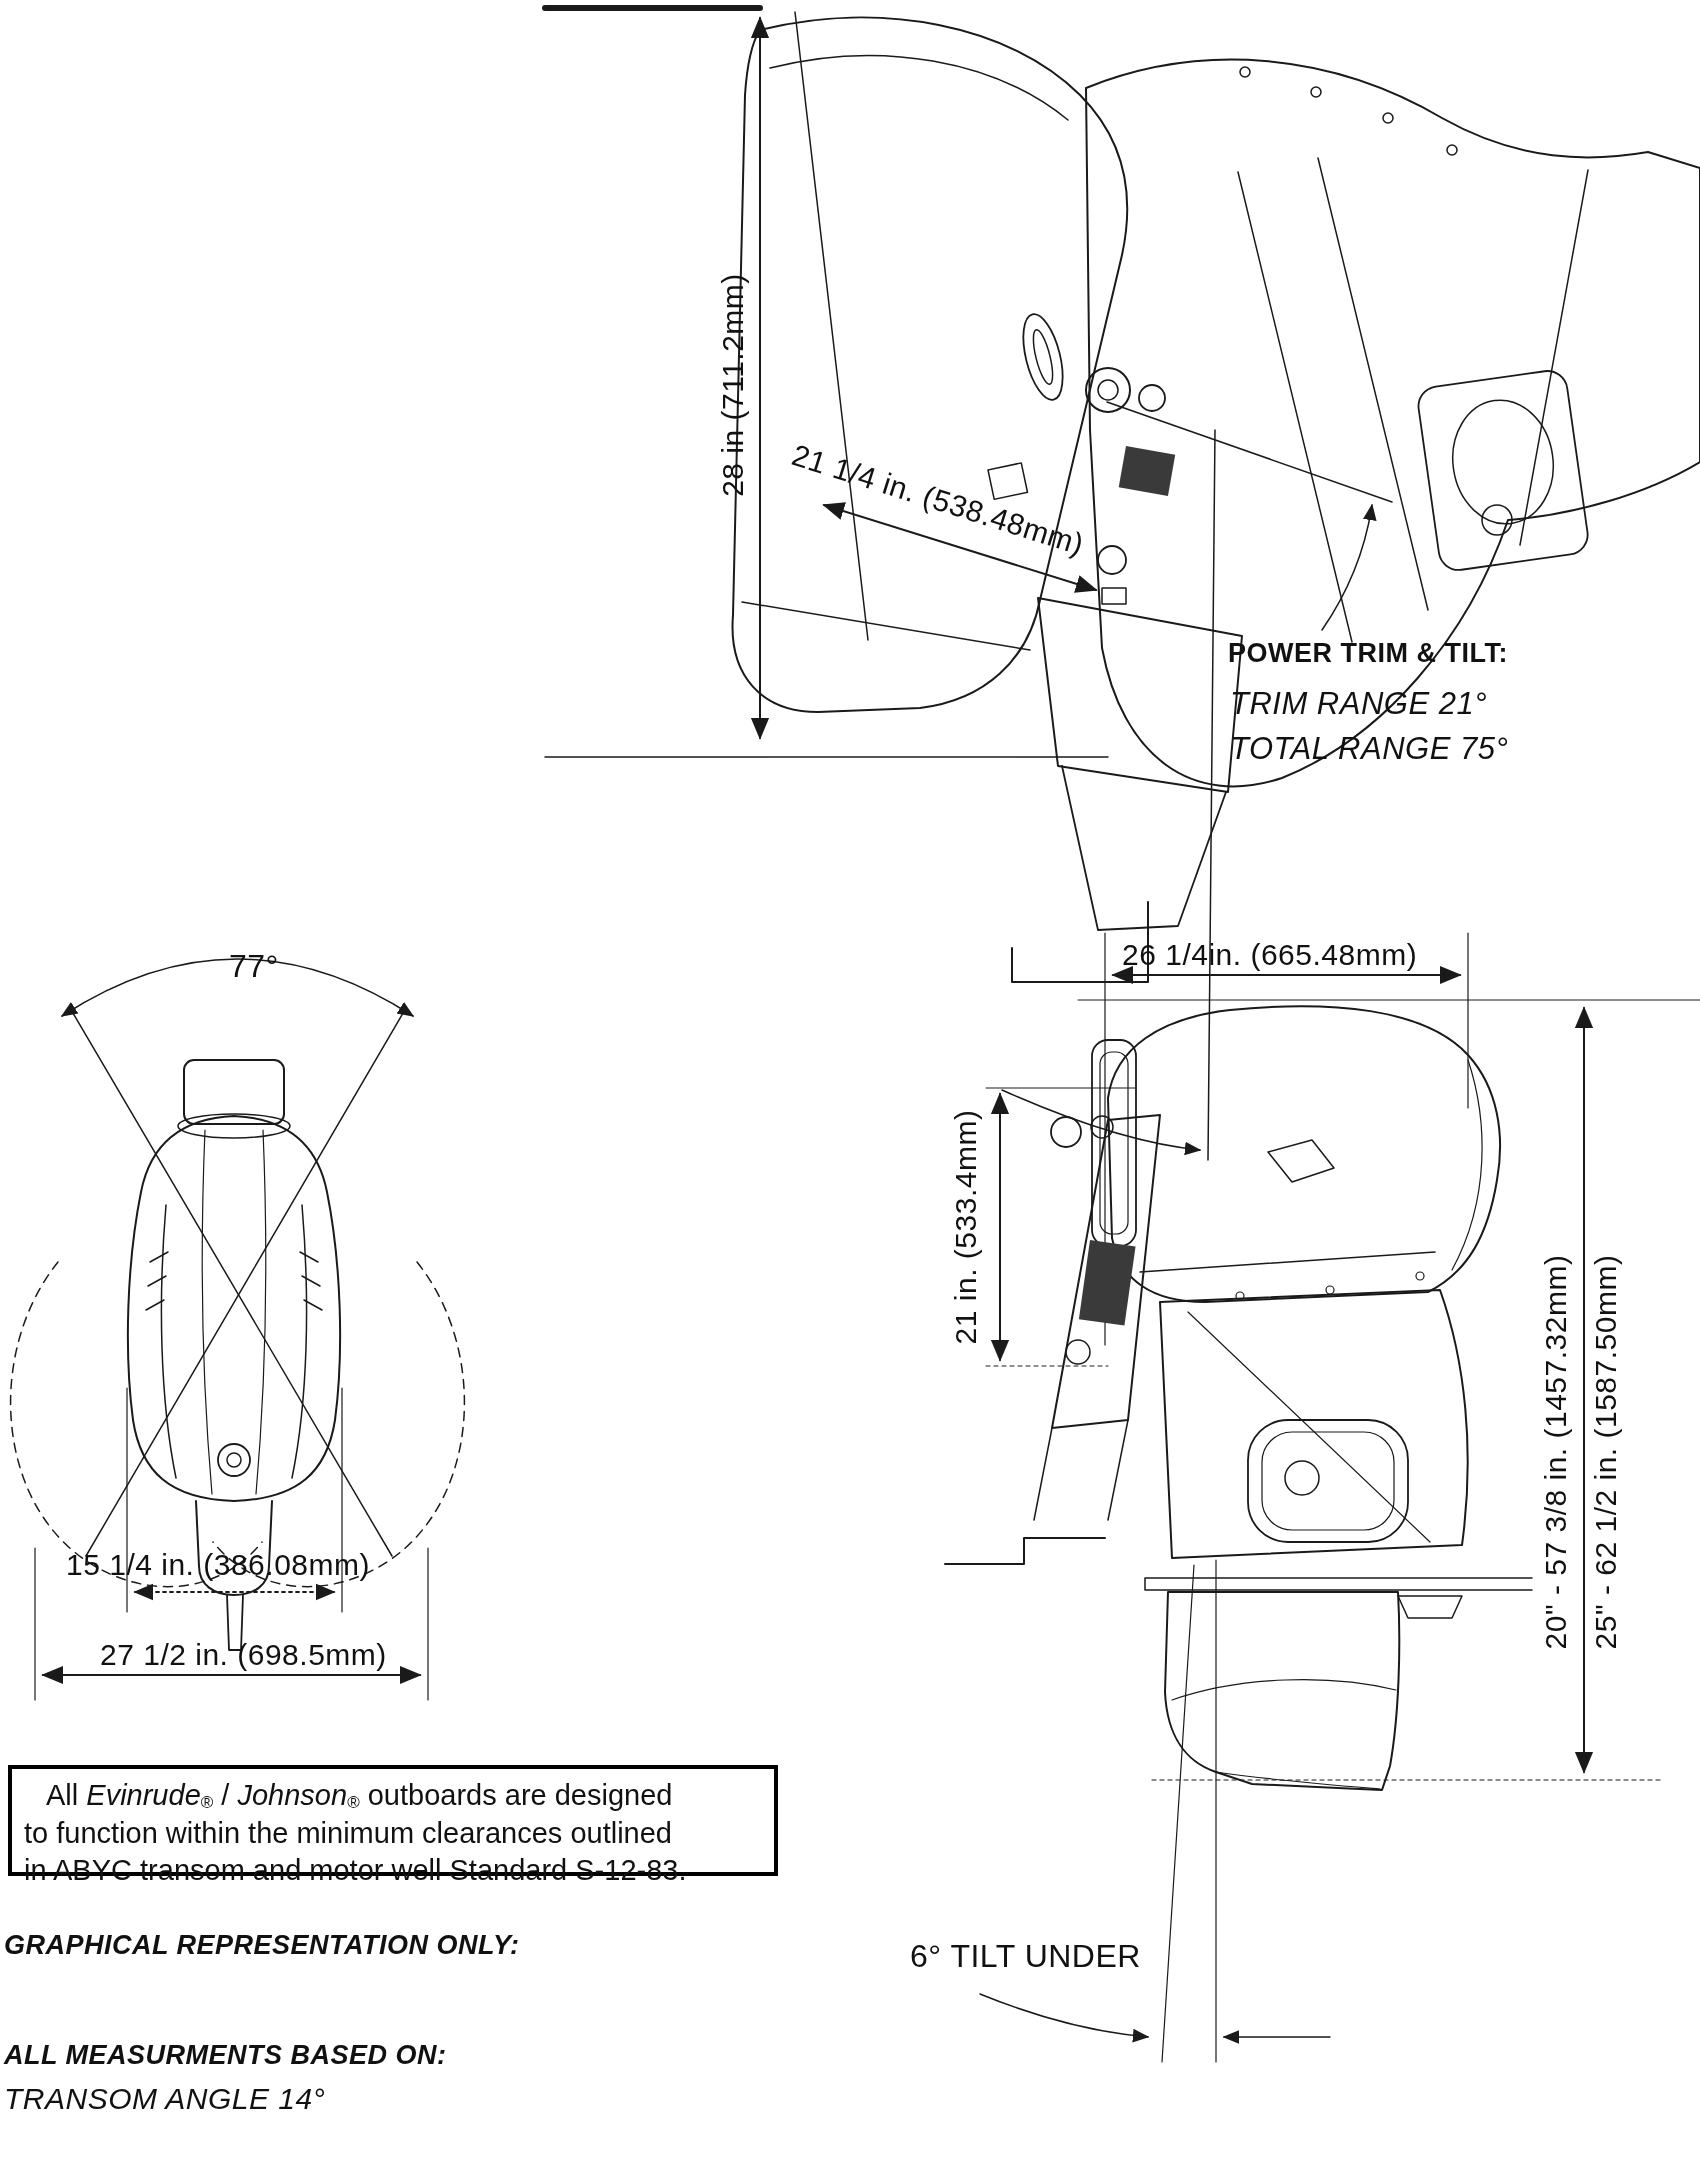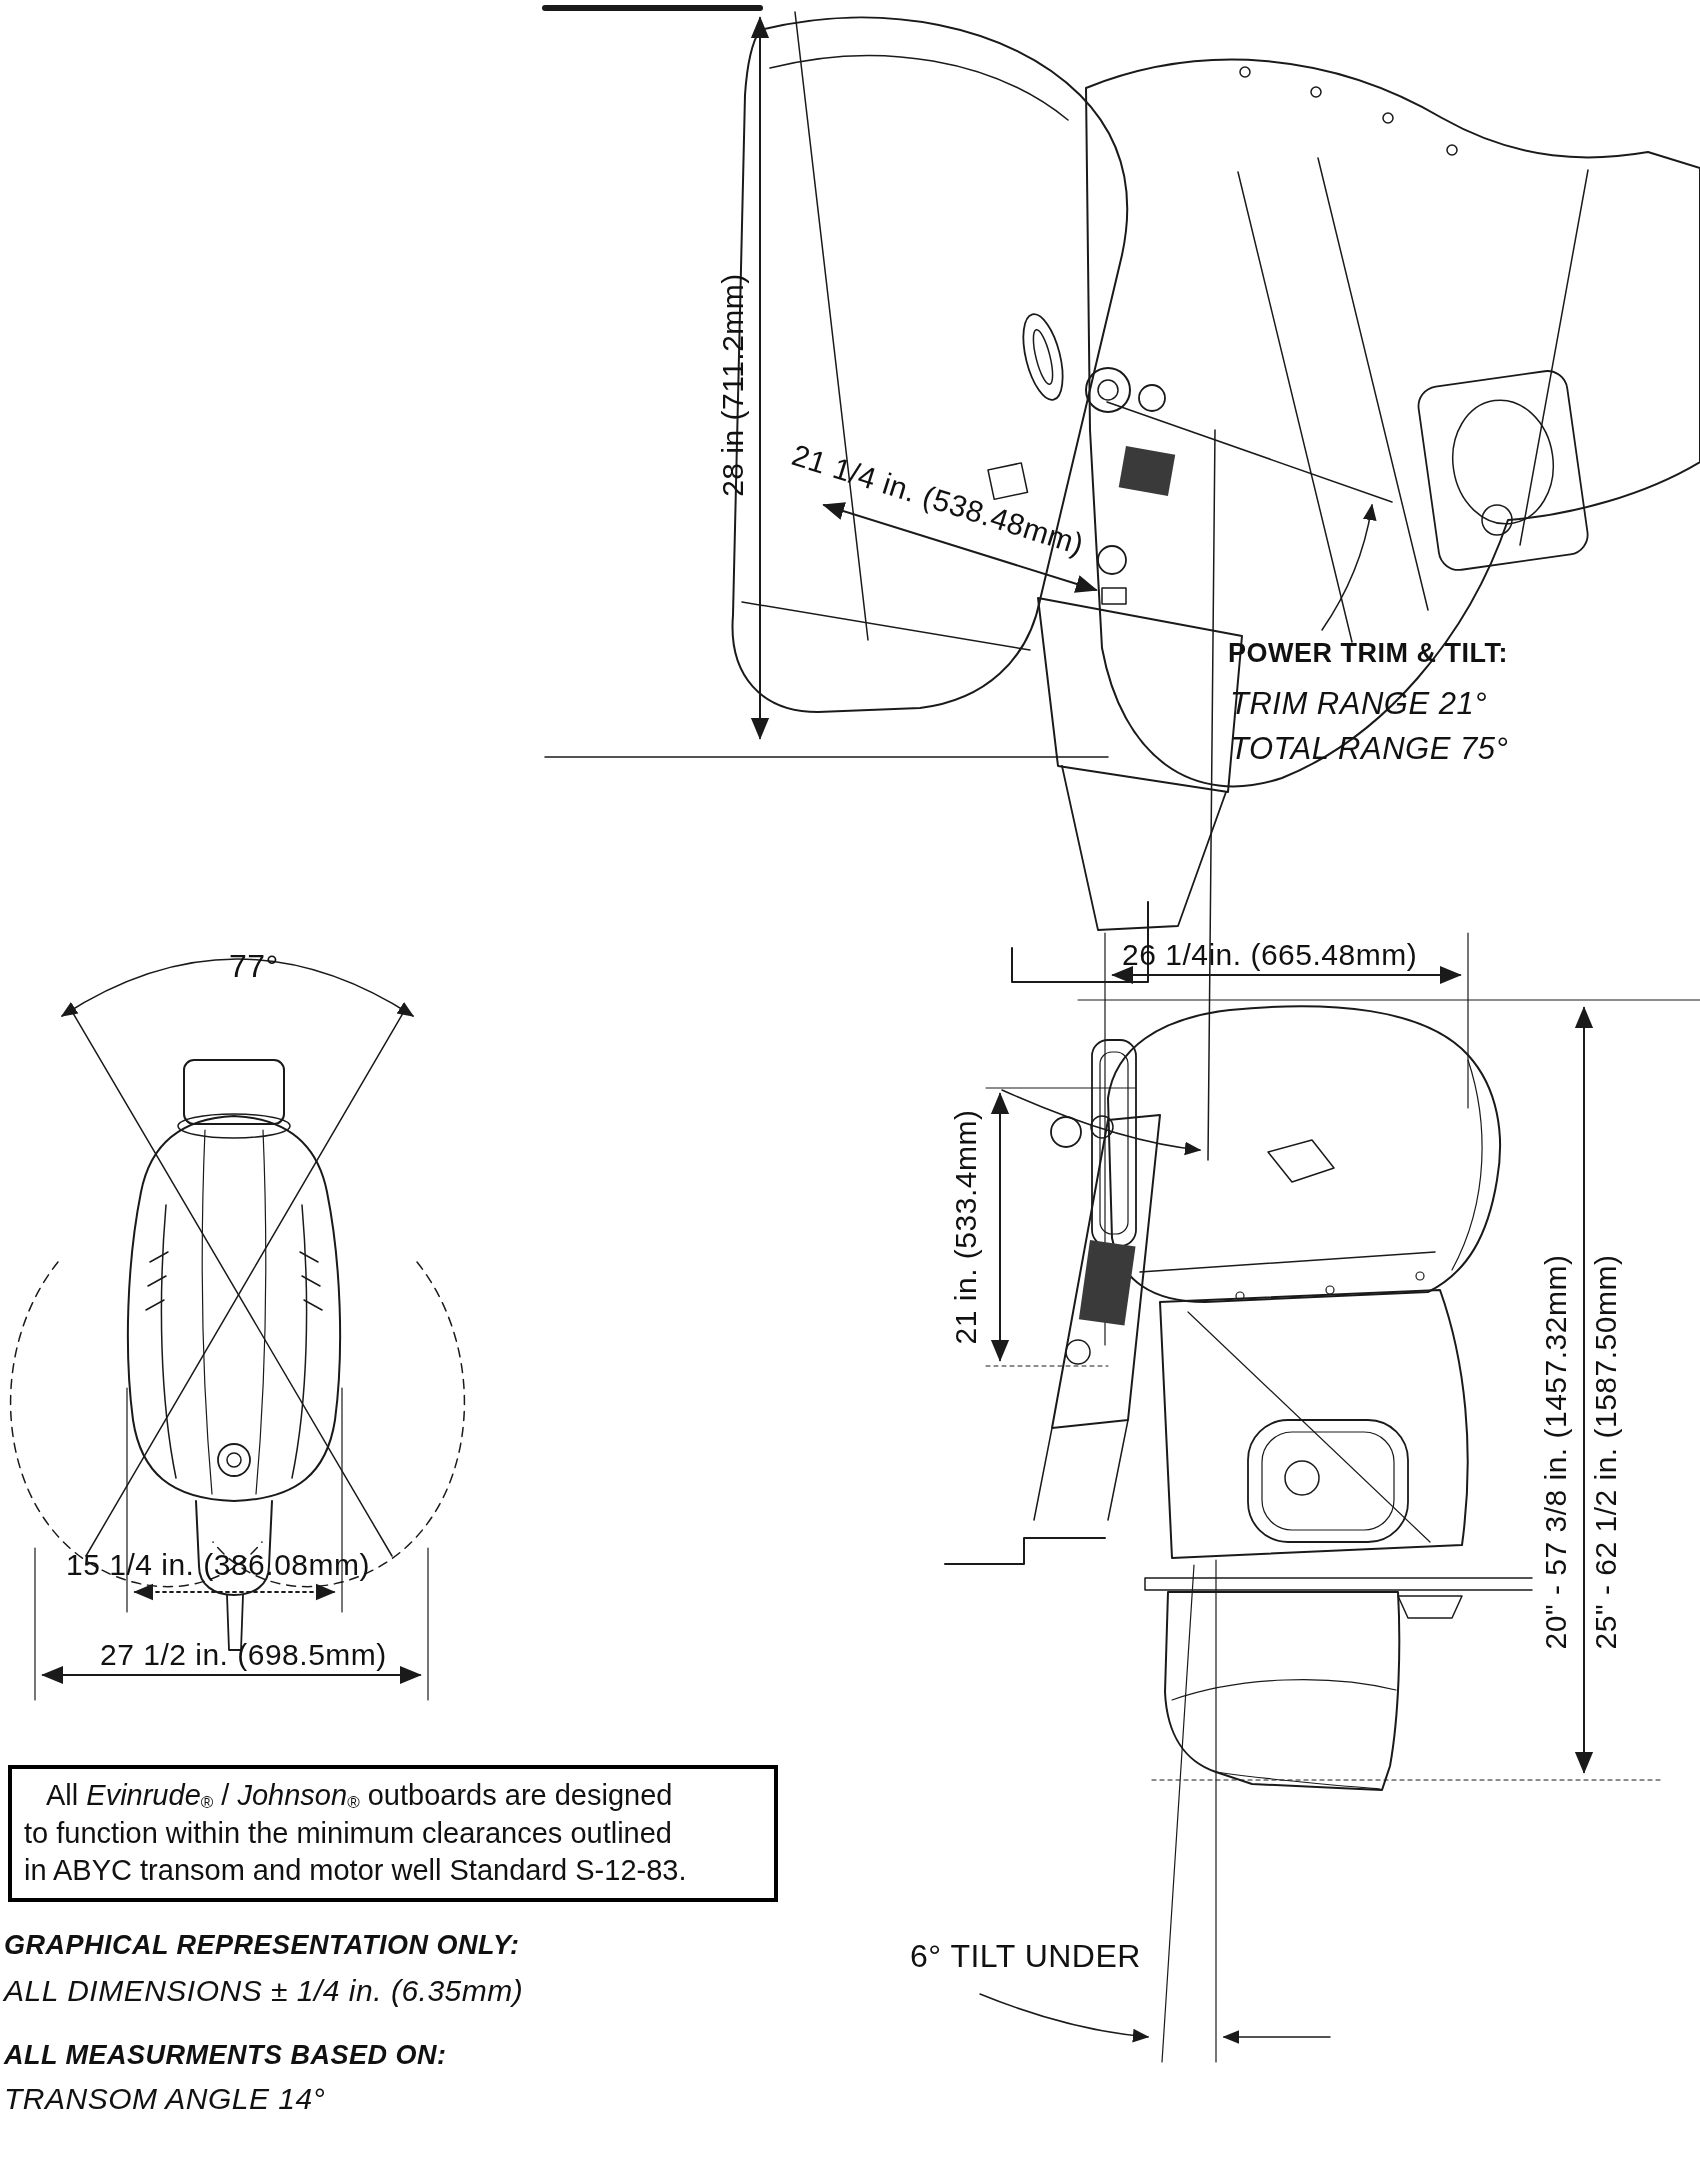--- a/index.html
+++ b/index.html
@@ -19,21 +19,21 @@
     white-space:nowrap;
     letter-spacing:0.5px;
   }
   .rot-ccw{transform:translate(-50%,-50%) rotate(-90deg);}
   .ital{font-style:italic;}
   .big{font-size:32px;margin-left:17px;}
   .title31{font-size:27px;font-weight:bold;text-align:center;}
   .note-box{
     position:absolute;
     left:8px;top:1765px;
-    width:770px;height:137px;
+    width:770px;height:111px;
     border:4px solid #000;
     box-sizing:border-box;
     padding:8px 12px 0 12px;
     font-size:29px;
     line-height:1.3;
   }
   .note-line1{text-indent:22px;}
   .brand{font-style:italic;}
   .reg{font-size:17px;position:relative;top:3px;}
   .footer-line{position:absolute;left:4px;font-style:italic;}
@@ -189,17 +189,16 @@
   <div class="lbl rot-ccw" style="left:1606px;top:1452px;">25" - 62 1/2 in. (1587.50mm)</div>
   <div class="lbl big" style="left:893px;top:1938px;">6° TILT UNDER</div>
 
   <div class="note-box">
     <div class="note-line1"><span>All </span><span class="brand">Evinrude</span><span class="reg">®</span><span> / </span><span class="brand">Johnson</span><span class="reg">®</span><span> outboards are designed</span></div>
     <div>to function within the minimum clearances outlined</div>
     <div>in ABYC transom and motor well Standard S-12-83.</div>
   </div>
 
   <div class="lbl footer-line title31" style="top:1930px;">GRAPHICAL REPRESENTATION ONLY:</div>
-  <div class="lbl footer-line ital" style="top:1974px;">ALL DIMENSIONS ± 1/4 in. (6.35mm)</div>
   <div class="lbl footer-line title31" style="top:2040px;">ALL MEASURMENTS BASED ON:</div>
   <div class="lbl footer-line ital" style="top:2082px;">TRANSOM ANGLE 14°</div>
 
 </div>
 
 </body></html>

